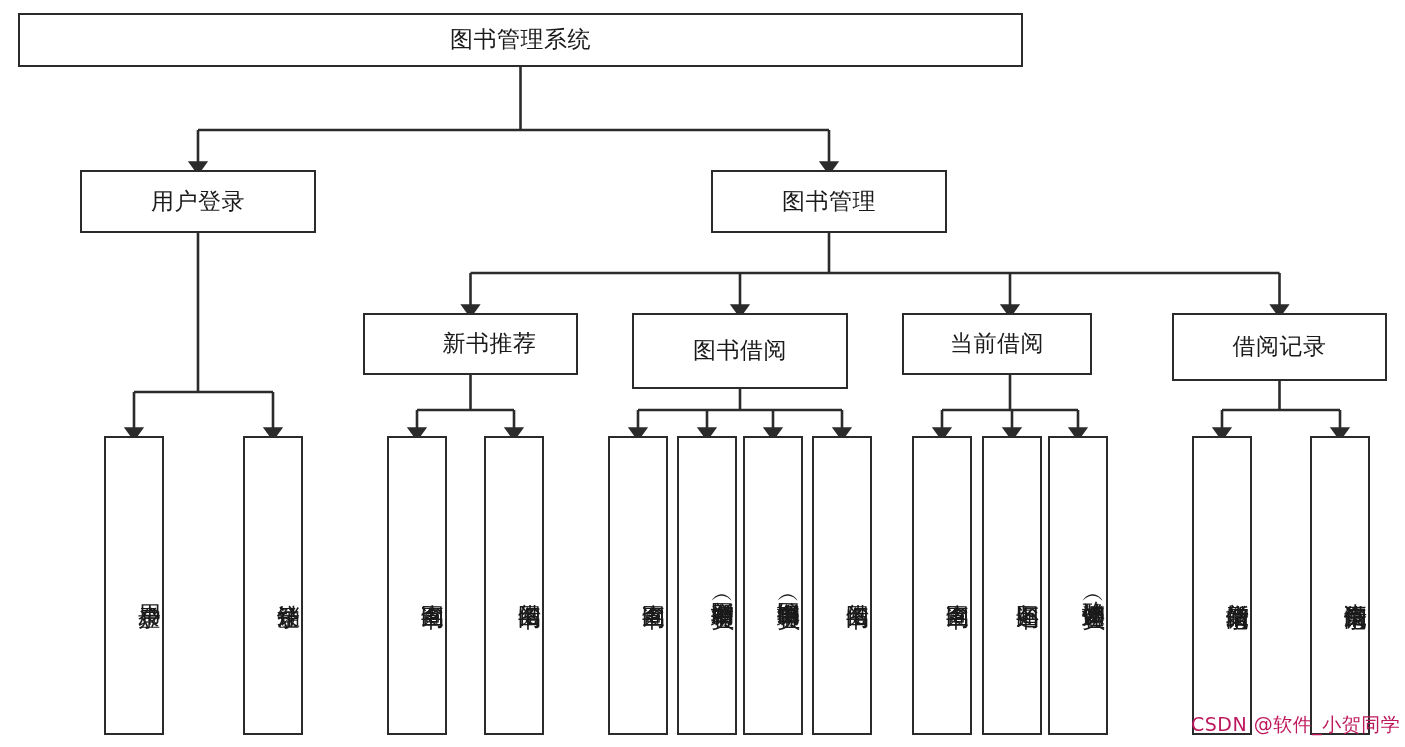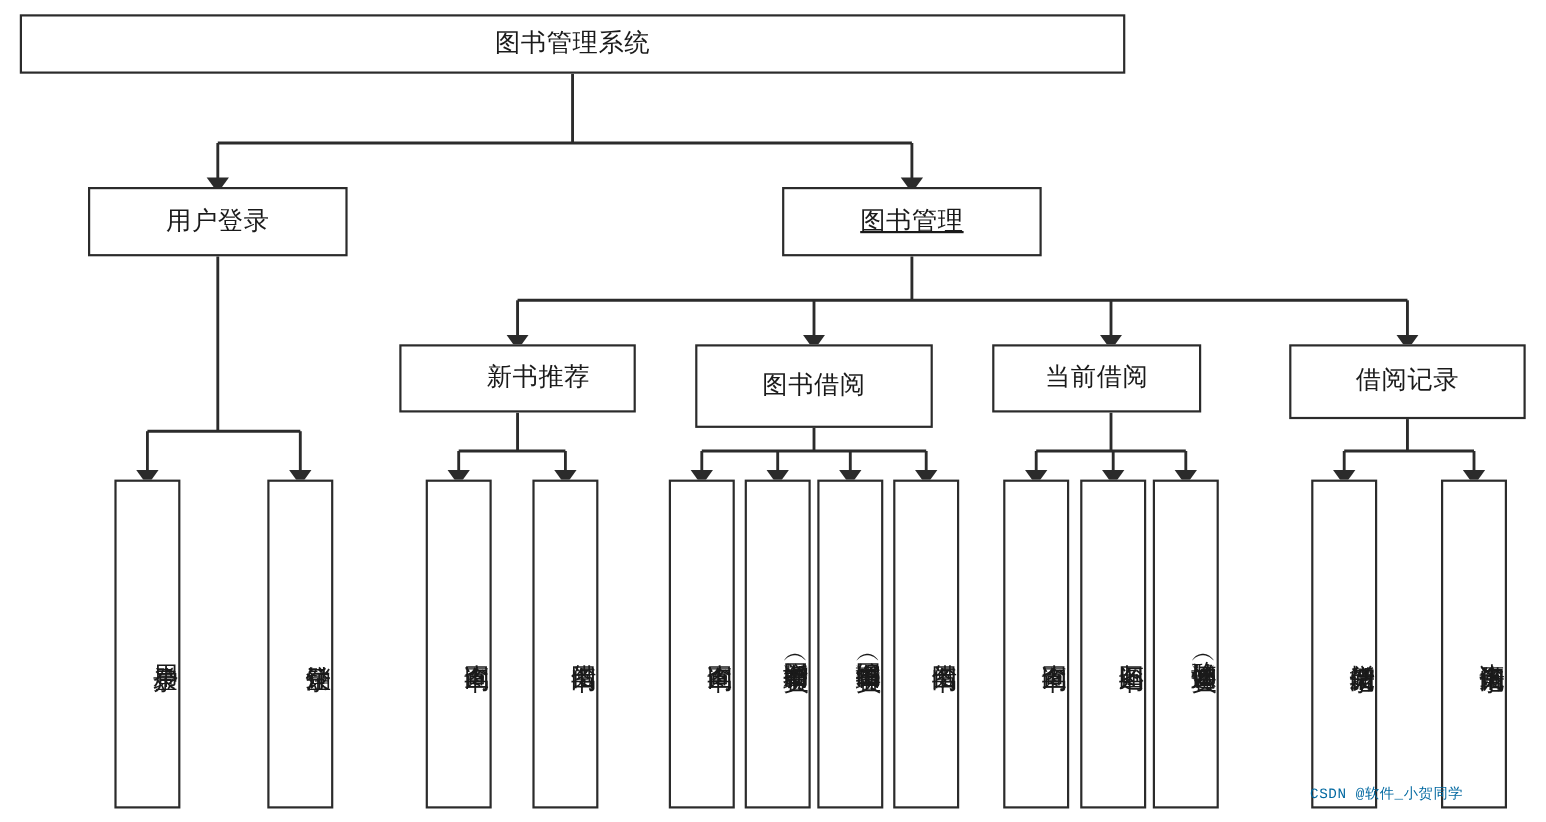--- a/index.html
+++ b/index.html
@@ -55,25 +55,24 @@
     justify-content: center;
   }
   .node.vert .vlabel {
     writing-mode: vertical-rl;
     text-orientation: upright;
     display: block;
     max-height: 100%;
   }
   .watermark {
     position: absolute;
-    font-size: 13px;
-    color: #0369a1;
+    font-size: 19px;
+    color: #be185d;
     white-space: nowrap;
     letter-spacing: 0.5px;
-    font-family: Liberation Mono, monospace;
   }
 </style>
 </head>
 <body>
 
 <div id="canvas">
   <svg id="edges" viewBox="0 0 1405 747" width="1405" height="747" aria-hidden="true">
     <defs>
       <marker id="arrow" markerWidth="9" markerHeight="9" refX="2.2" refY="4.5" orient="auto" markerUnits="strokeWidth">
         <path d="M0,0.6 L0,8.4 L5.4,4.5 z" fill="#2b2b2b"></path>
@@ -116,21 +115,21 @@
       </g>
   </svg>
 
   <div id="nodes-layer">
       <div class="node horiz root" style="left: 18px; top: 13px; width: 1005px; height: 54px;">
         <span class="hlabel">图书管理系统</span>
       </div>
       <div class="node horiz" style="left: 80px; top: 170px; width: 236px; height: 63px;">
         <span class="hlabel">用户登录</span>
       </div>
-      <div class="node horiz" style="left: 711px; top: 170px; width: 236px; height: 63px; text-decoration: underline;">
+      <div class="node horiz" style="left: 711px; top: 170px; width: 236px; height: 63px;">
         <span class="hlabel">图书管理</span>
       </div>
       <div class="node horiz" style="left: 363px; top: 313px; width: 215px; height: 62px; padding-left: 38px;">
         <span class="hlabel">新书推荐</span>
       </div>
       <div class="node horiz" style="left: 632px; top: 313px; width: 216px; height: 76px;">
         <span class="hlabel">图书借阅</span>
       </div>
       <div class="node horiz" style="left: 902px; top: 313px; width: 190px; height: 62px;">
         <span class="hlabel">当前借阅</span>

